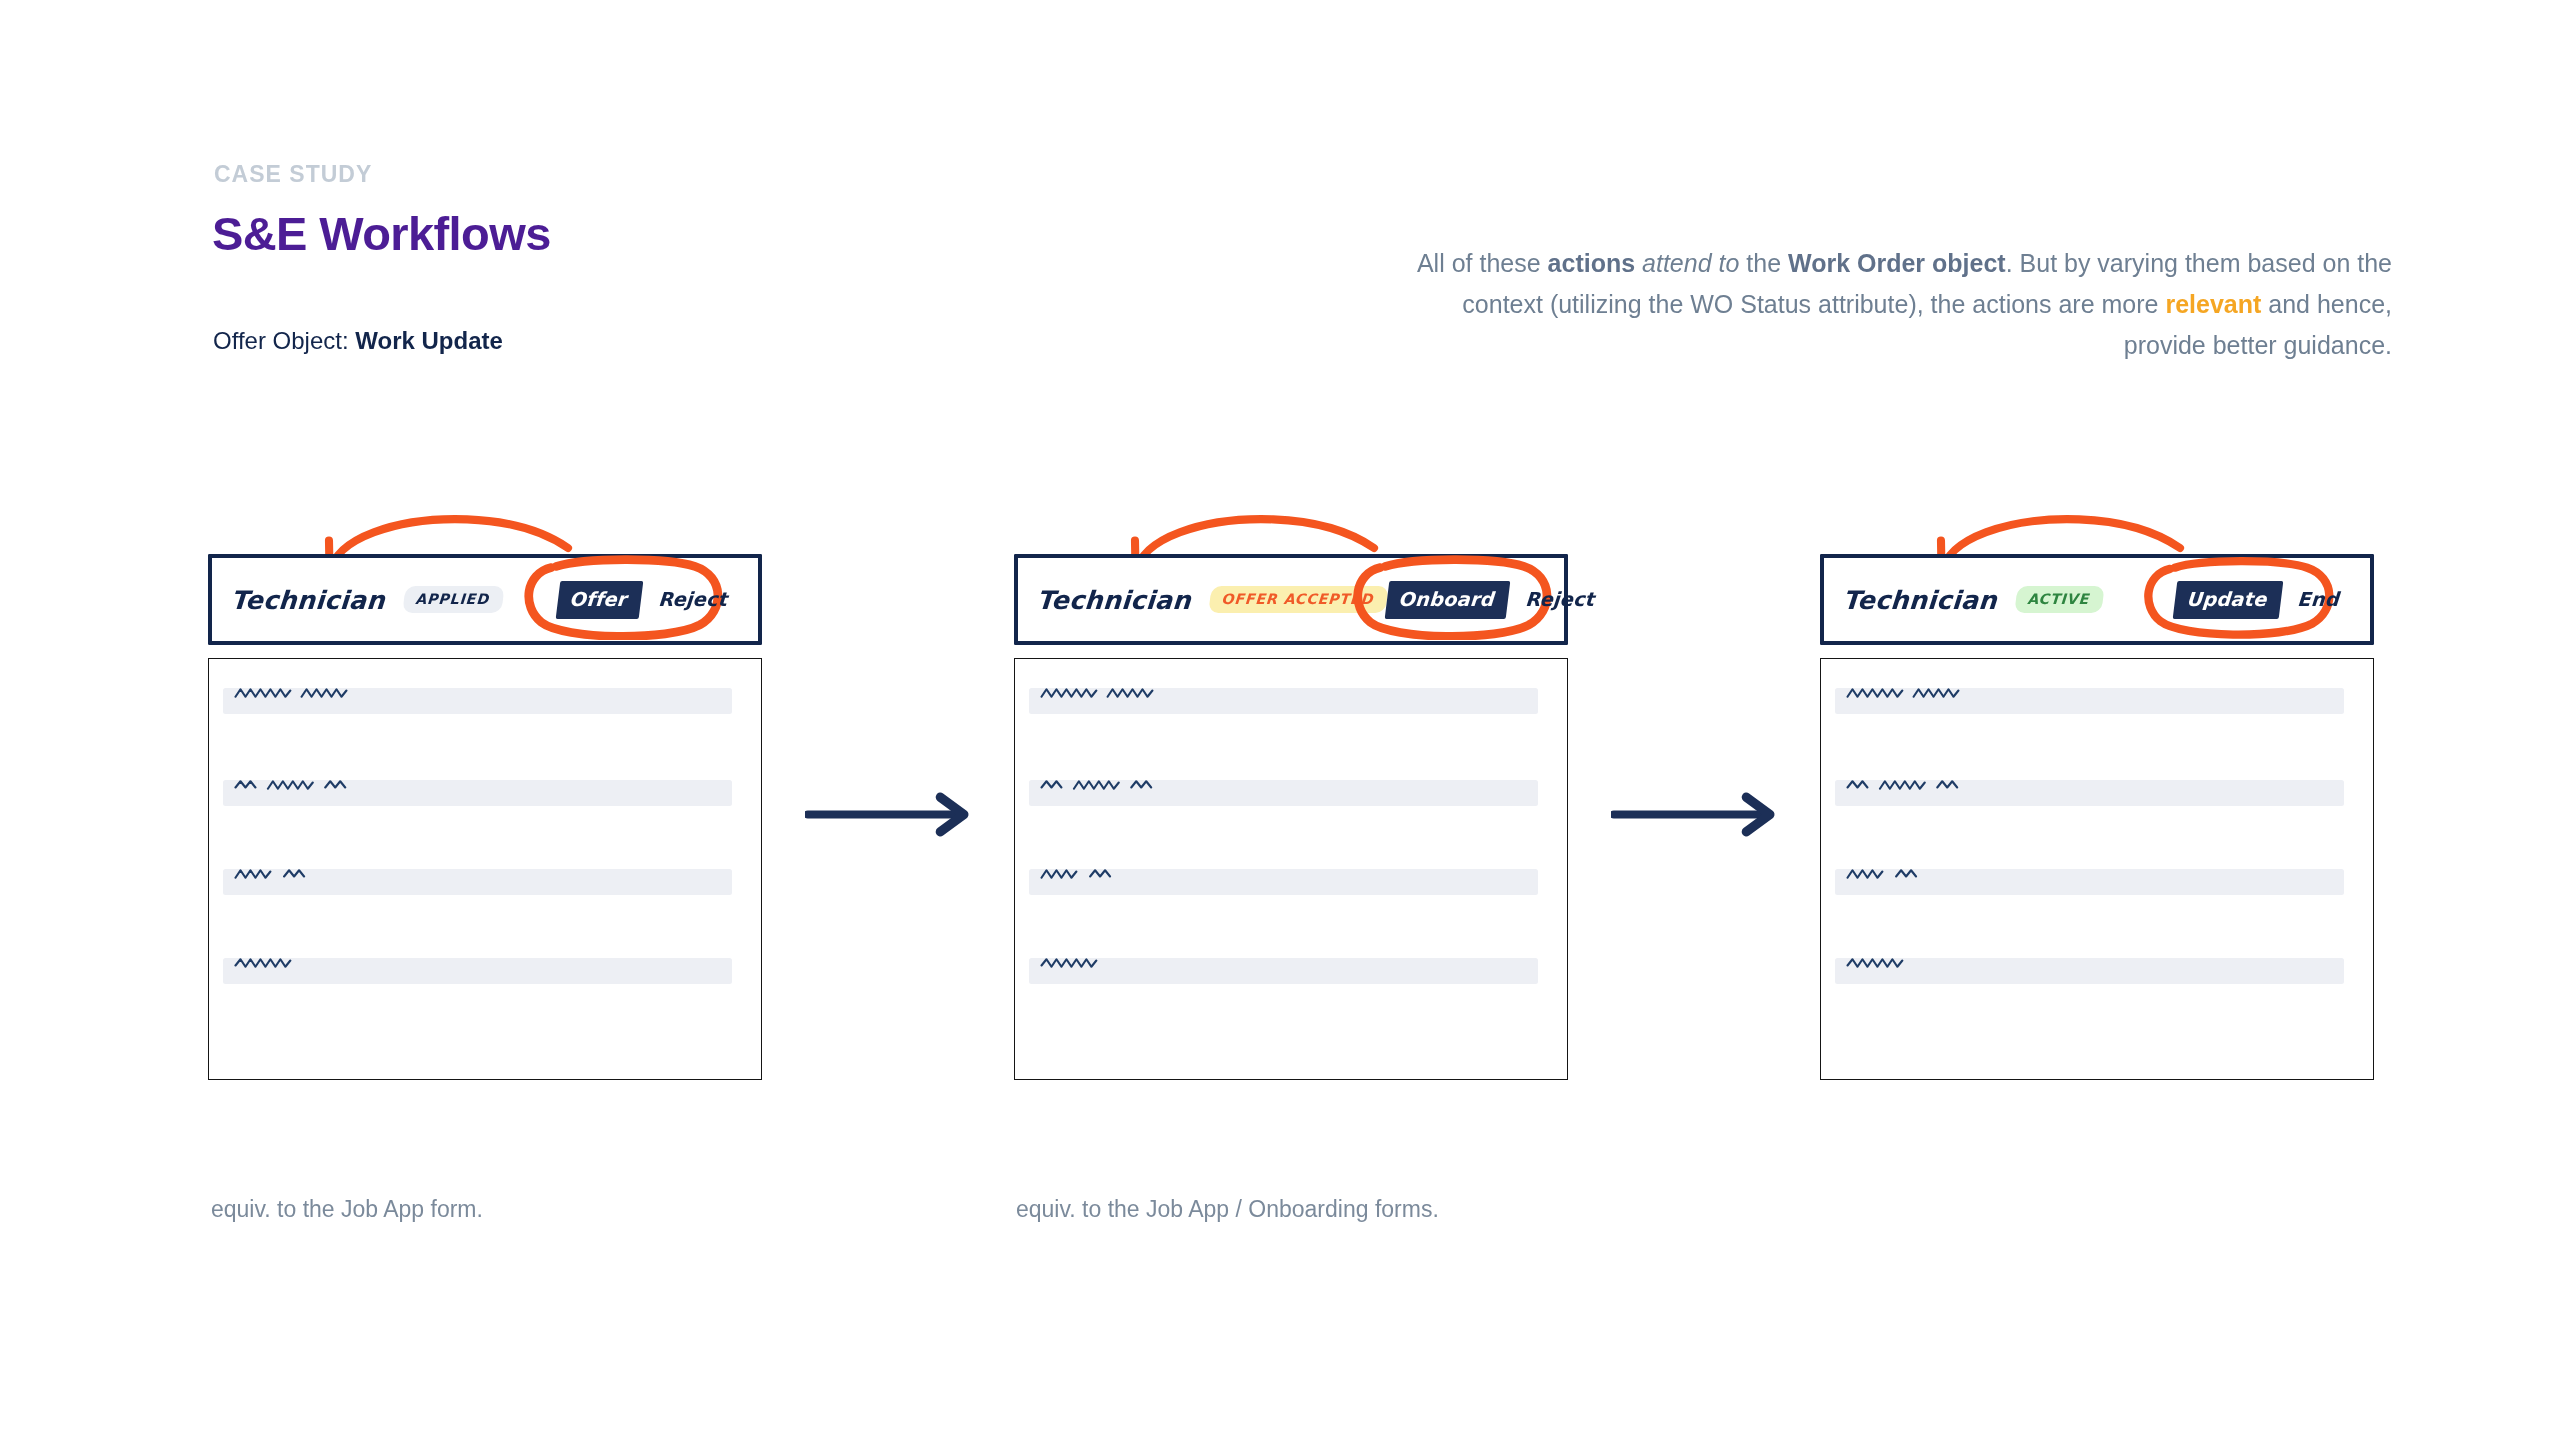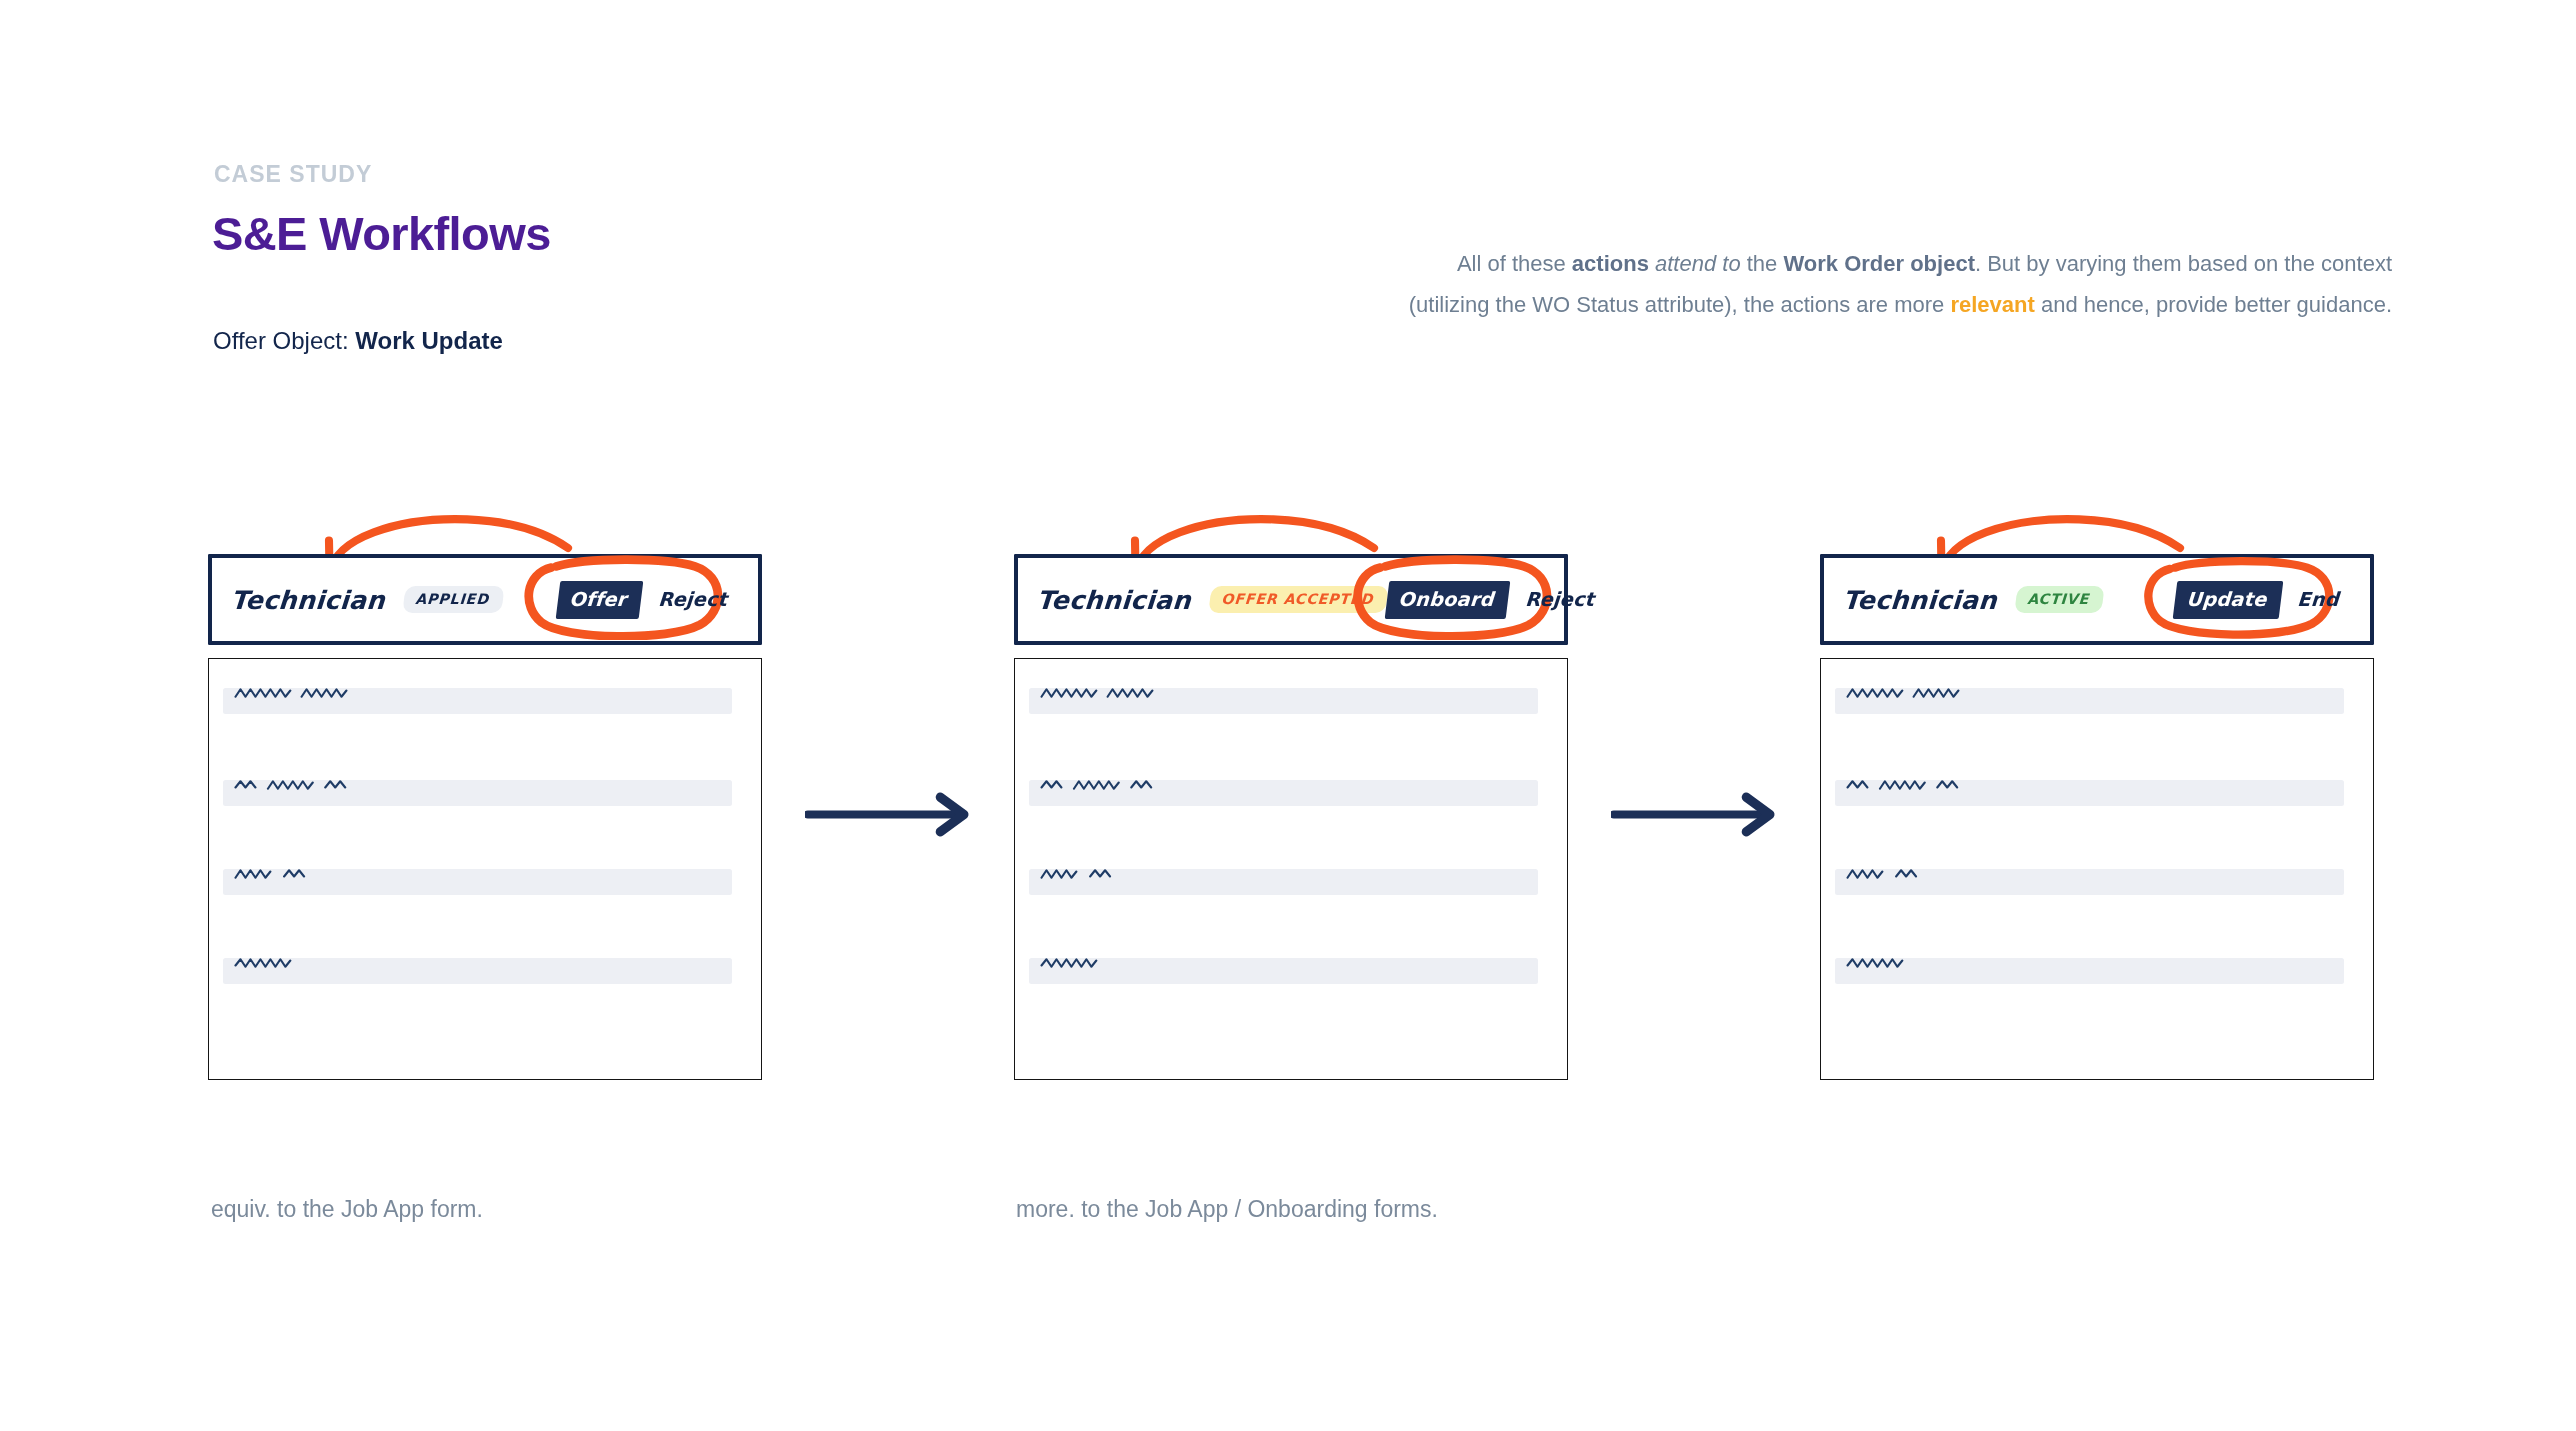--- a/index.html
+++ b/index.html
@@ -55,21 +55,21 @@
   }
   .meta-block .strong { font-weight: 700; }
 
   
   .intro-para {
     position: absolute;
     right: 184px;
     top: 243px;
     width: 997px;
     text-align: right;
-    font-size: 22px;
+    font-size: 25px;
     line-height: 41px;
     color: #6e7f92;
     font-family: "Liberation Sans", sans-serif;
   }
   .intro-para b { font-weight: 700; color: #60718a; }
   .intro-para i { font-style: italic; }
   .intro-para .hl { color: #f5a623; font-weight: 700; }
 
   
   .card {
@@ -384,16 +384,16 @@
     <path d="M4 46 L248 46" stroke="#1c2f57" stroke-width="13" fill="none" stroke-linecap="round"></path>
     <path d="M218 18 L256 46 L218 74" stroke="#1c2f57" stroke-width="15" fill="none" stroke-linecap="round" stroke-linejoin="round"></path>
   </svg>
 
   <svg class="flow-arrow flow-arrow-2" viewBox="0 0 280 92">
     <path d="M4 46 L248 46" stroke="#1c2f57" stroke-width="13" fill="none" stroke-linecap="round"></path>
     <path d="M218 18 L256 46 L218 74" stroke="#1c2f57" stroke-width="15" fill="none" stroke-linecap="round" stroke-linejoin="round"></path>
   </svg>
 
   <div class="caption caption-1">equiv. to the Job App form.</div>
-  <div class="caption caption-2">more. to the Job App / Onboarding forms.</div>
+  <div class="caption caption-2">equiv. to the Job App / Onboarding forms.</div>
 
 </div>
 
 
 </body></html>

